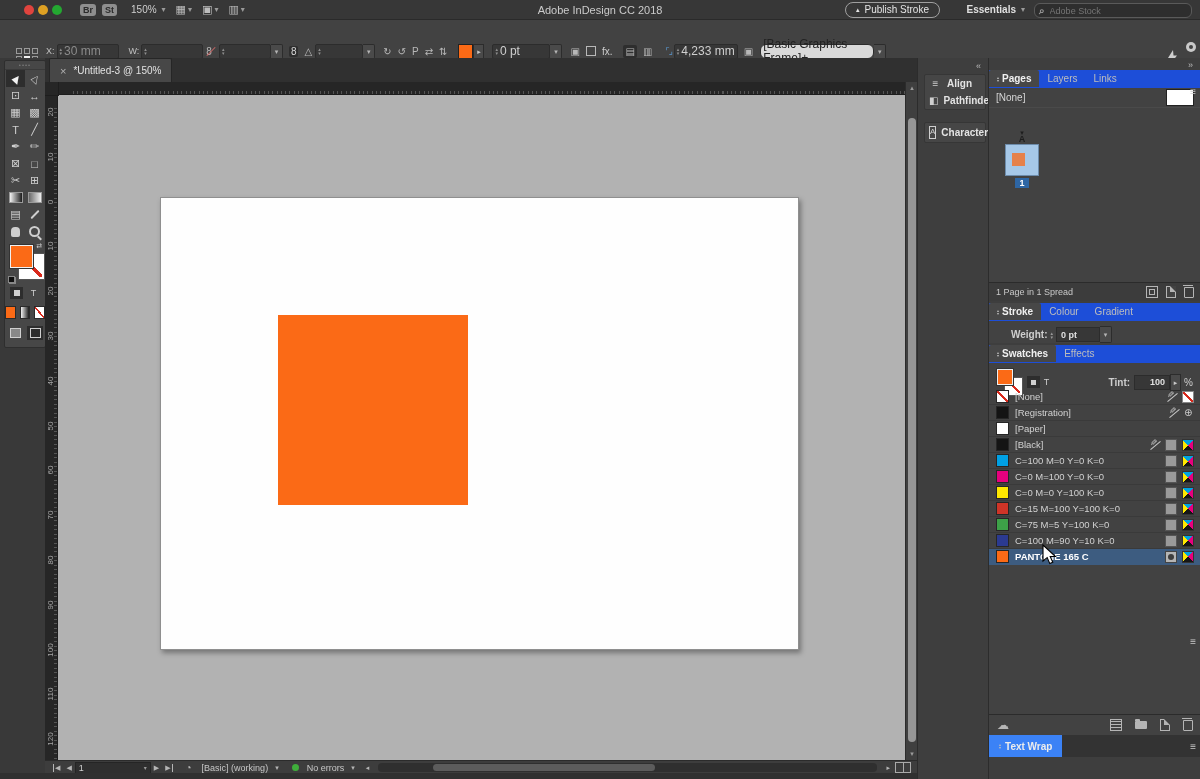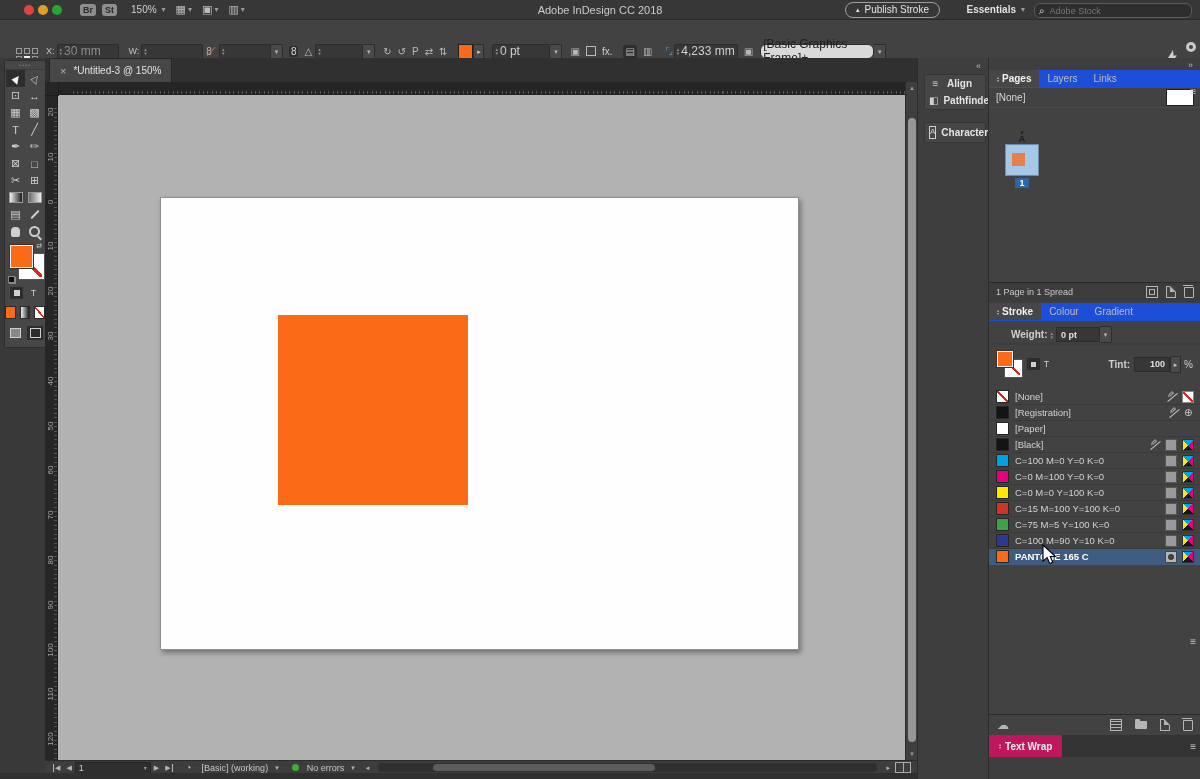--- a/index.html
+++ b/index.html
@@ -200,21 +200,21 @@
   .ci-trash::before{content:"";position:absolute;left:-2px;top:-3px;width:10px;height:1px;background:#b5b5b5;}
   .ci-folder{width:12px;height:8px;background:#b5b5b5;border-radius:1px;position:relative;}
   .ci-folder::before{content:"";position:absolute;left:0;top:-2px;width:5px;height:2px;background:#b5b5b5;border-radius:1px 1px 0 0;}
   .ci-new{width:8px;height:10px;border:1px solid #b5b5b5;position:relative;background:#424242;}
   .ci-new::before{content:"";position:absolute;right:-1px;top:-1px;border:3px solid;border-color:#424242 #424242 #b5b5b5 #b5b5b5;}
   .ci-pagesize{width:10px;height:10px;border:1px solid #b5b5b5;position:relative;}
   .ci-pagesize::after{content:"";position:absolute;left:2px;top:2px;width:4px;height:4px;border:1px solid #b5b5b5;}
   .ci-views{width:10px;height:10px;border:1px solid #b5b5b5;
             background:repeating-linear-gradient(0deg,transparent 0 2px,#b5b5b5 2px 3px);}
   .textwrap{position:absolute;left:0;bottom:0;width:212px;height:22px;background:#333;}
-  .twtab{position:absolute;left:0;top:0;height:22px;background:#be185d;display:flex;align-items:center;gap:4px;padding:0 10px;}
+  .twtab{position:absolute;left:0;top:0;height:22px;background:#3b82f6;display:flex;align-items:center;gap:4px;padding:0 10px;}
   .twtab span.lbl{color:#ececec;font-size:10px;font-weight:bold;}
   .cursor-svg{position:absolute;left:1042px;top:544px;z-index:50;}
   .lightning{width:9px;height:14px;}
 </style>
 </head>
 <body>
 
 <div id="app">
 
   <div class="abs titlebar row" style="padding-left:24px;box-sizing:border-box;">
@@ -707,20 +707,31 @@
             <span class="gly-dn"></span>
           </span>
         <span class="pfield" style="width:34px;">
           <span>0 pt</span>
         </span>
         <span class="cp-dd gly-dn" style="height:15px;line-height:15px;"></span>
       </div>
     </div>
 
     <div class="pgroup" style="top:287px;height:412px;">
+      <div class="ptabs">
+
+      <div class="ptab active">
+            <span class="dbltri"></span>
+            <span>Swatches</span>
+          </div>
+          <div class="ptab">
+
+            <span>Effects</span>
+          </div>
+        </div>
       <span class="pmenu gly-menu" style="top:291px;"></span>
       <div class="row" style="padding:5px 8px 0 8px;height:28px;">
         <span class="swproxy">
           <span class="stroke chip-none"></span>
           <span class="fill" style="background:#fb6a16;"></span>
         </span>
         <span class="tbtn sel" style="margin-left:4px;">
             <i style="width:5px;height:5px;background:#cfcfcf;display:block;"></i>
           </span>
         <span class="tbtn">T</span>

